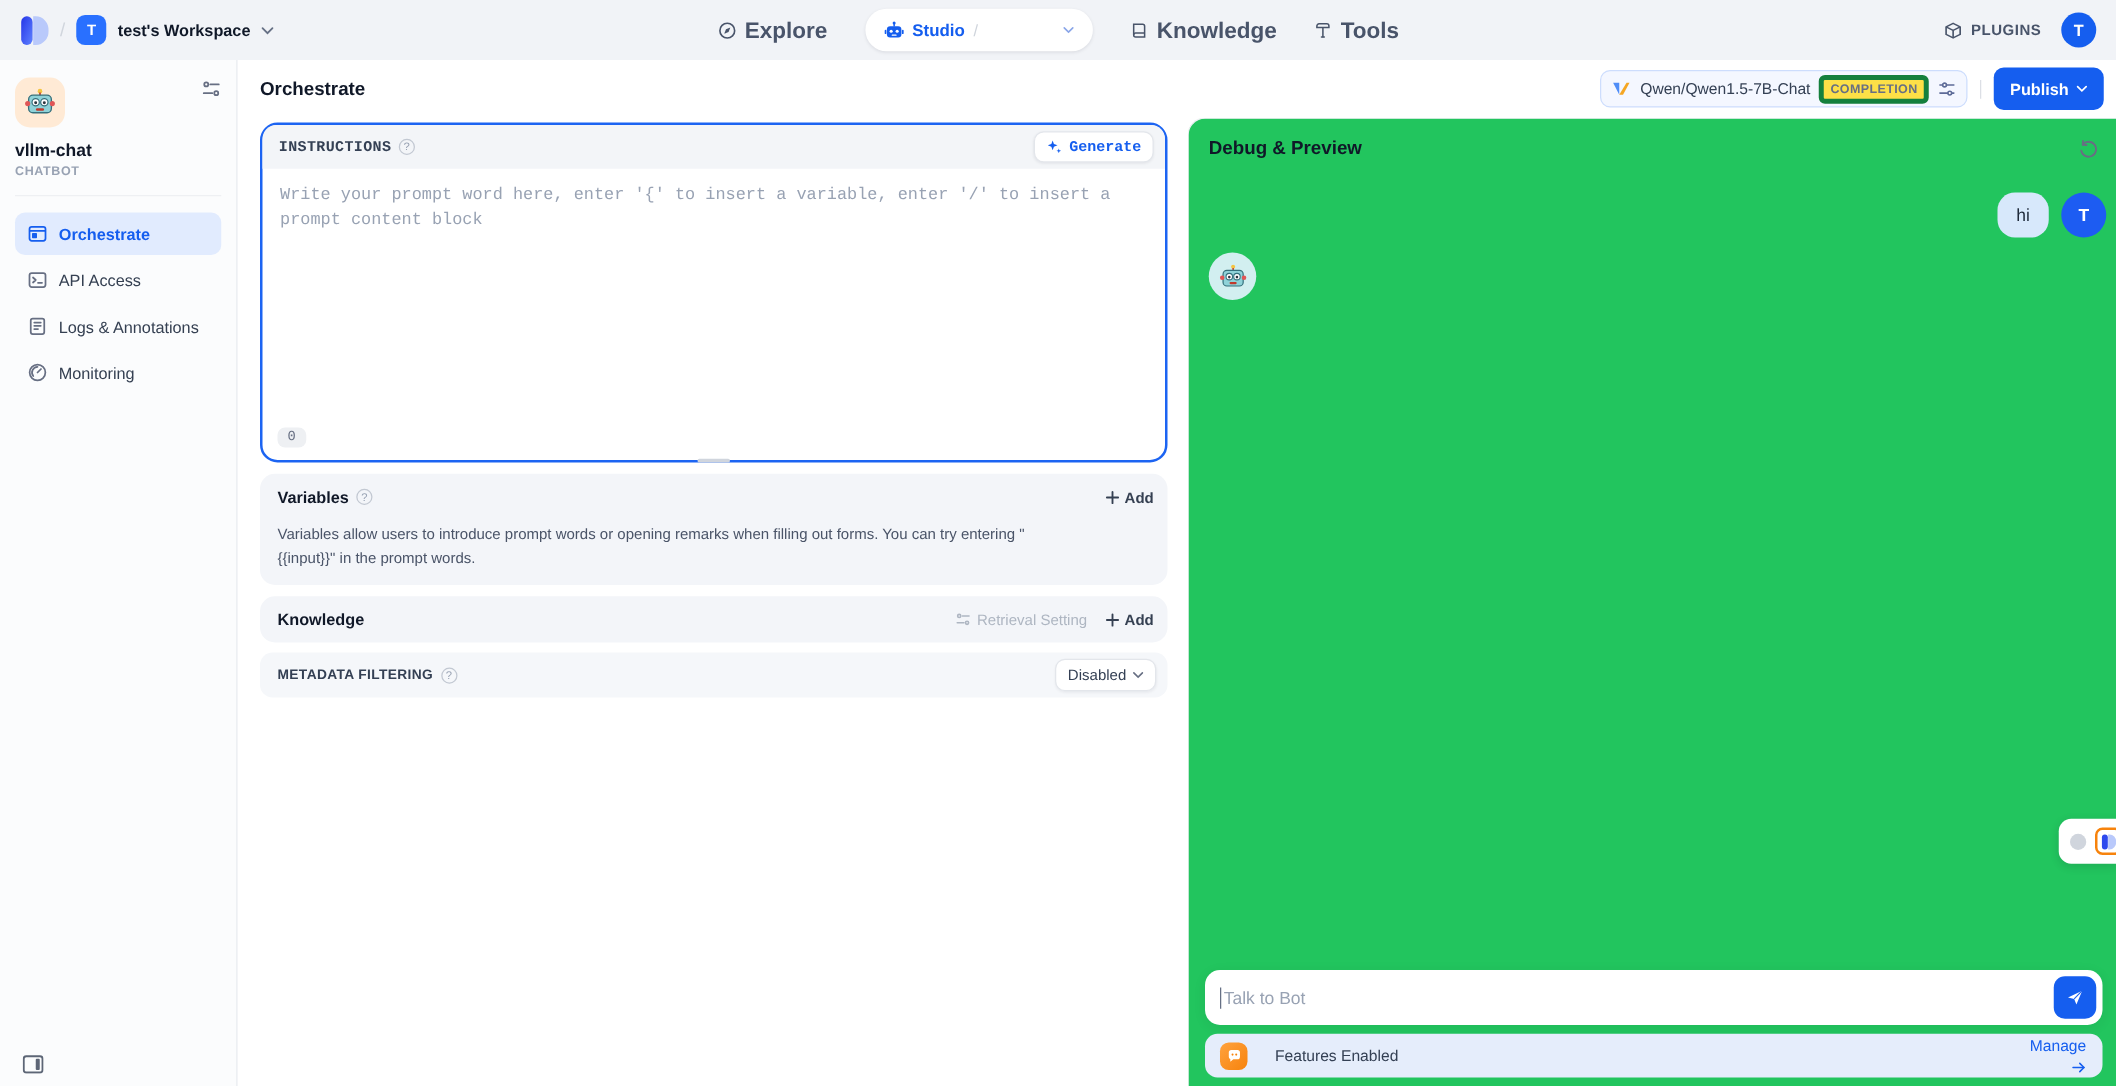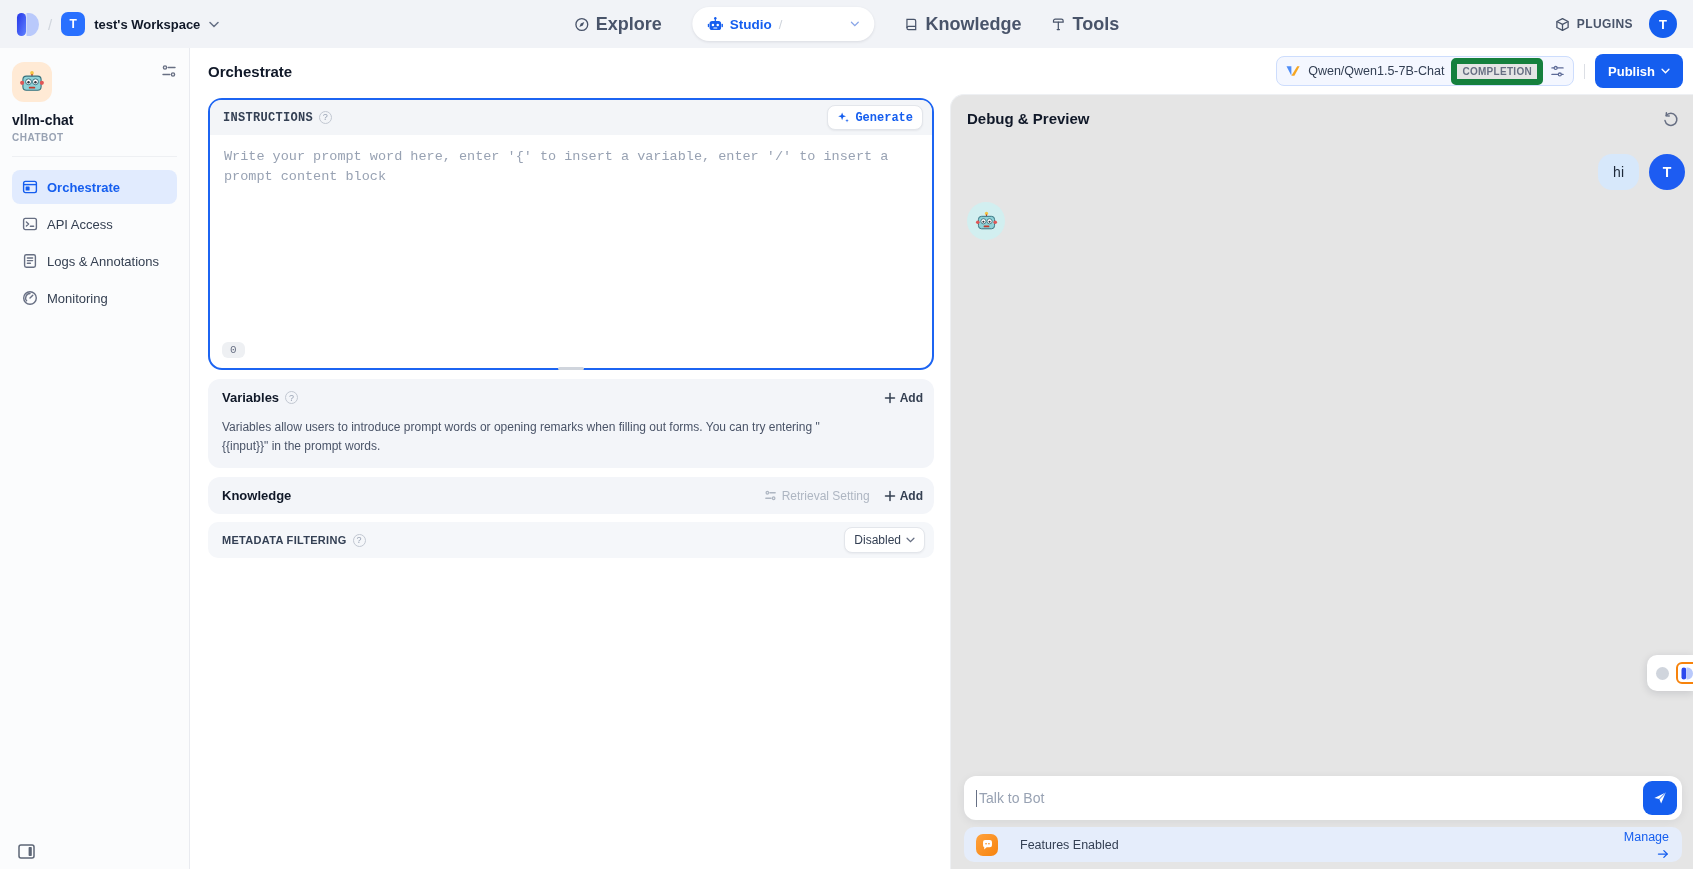--- a/index.html
+++ b/index.html
@@ -41,21 +41,21 @@
   .sb-item.active .ic { color:#155eef; }
   .collapse-btn { position:absolute; left:18px; bottom:10px; color:#5d6676; cursor:pointer; }
 
   
   .main { flex:1; display:flex; flex-direction:column; min-width:0; }
   .main-header { height:46px; display:flex; align-items:center; justify-content:space-between; padding:0 10px 0 18px; }
   .page-title { font-size:15px; font-weight:700; color:#101828; }
   .header-right { display:flex; align-items:center; gap:10px;text-align:right; }
   .model-pill { height:30px; border:1px solid #cdddfd; background:#f4f7ff; border-radius:8px; display:flex; align-items:center; gap:7px; padding:0 8px; cursor:pointer; }
   .model-name { font-size:12.5px; font-weight:500; color:#344054; }
-  .mode-badge { font-size:10px; font-weight:600; letter-spacing:.3px; color:#676f83; background:#e5e5e5; border:6px solid #15803d; border-radius:5px; padding:2px 5px; }
+  .mode-badge { font-size:10px; font-weight:600; letter-spacing:.3px; color:#676f83; background:#fde047; border:4px solid #15803d; border-radius:5px; padding:2px 5px; }
   .hdiv { width:1px; height:15px; background:#dcdfe5; }
   .publish-btn { height:34px; background:#155eef; color:#fff; border-radius:8px; font-size:13px; font-weight:700; display:flex; align-items:center; gap:6px; padding:0 13px; cursor:pointer; }
 
   .main-body { flex:1; display:flex; min-height:0; }
   .config-col { width:760px; padding:4px 16px 0 18px; flex-shrink:0; }
 
   
   .instructions { border:2px solid #1c64f2; border-radius:14px; background:#fff; height:272px; position:relative;font-family:Liberation Mono, monospace; }
   .ins-header { height:35px; background:#f3f5f8; border-radius:11px 11px 0 0; display:flex; align-items:center; padding:0 9px 0 13px; }
   .ins-title { font-size:12px; font-weight:700; color:#344054; letter-spacing:.3px; }
@@ -71,21 +71,21 @@
   .sec-title { font-size:13px; font-weight:700; color:#101828; }
   .sec-actions { margin-left:auto; display:flex; align-items:center; gap:14px; }
   .retrieval { display:flex; align-items:center; gap:5px; color:#aeb6c2; font-size:12px; font-weight:500; cursor:pointer; }
   .add-btn { display:flex; align-items:center; gap:4px; color:#354052; font-size:12px; font-weight:600; cursor:pointer; }
   .sec-desc { padding:2px 16px 13px 14px; font-size:12px; color:#4a5468; line-height:1.55; }
   .metadata-row { background:#f5f7fa; border-radius:10px; margin-top:8px; height:36px; display:flex; align-items:center; padding:0 9px 0 14px; }
   .meta-title { font-size:11px; font-weight:700; color:#344054; letter-spacing:.3px; }
   .disabled-btn { margin-left:auto; height:26px; background:#fff; border:1px solid #e3e6eb; border-radius:8px; box-shadow:0 1px 2px rgba(16,24,40,.05); display:flex; align-items:center; gap:5px; padding:0 9px; font-size:12px; font-weight:500; color:#344054; cursor:pointer; }
 
   
-  .debug { flex:1; background:#e5e5e5; border-top-left-radius:14px; border-top:1px solid #eef0f3; border-left:1px solid #eef0f3; display:flex; flex-direction:column; position:relative; min-width:0; }
+  .debug { flex:1; background:#22c55e; border-top-left-radius:14px; border-top:1px solid #eef0f3; border-left:1px solid #eef0f3; display:flex; flex-direction:column; position:relative; min-width:0; }
   .debug-header { padding:15px 14px 0 16px; display:flex; align-items:flex-start; justify-content:space-between; }
   .debug-title { font-size:15px; font-weight:700; color:#101828; }
   .restart-btn { color:#676f83; margin-top:2px; cursor:pointer; }
   .chat-area { flex:1; padding:0 10px 0 16px; overflow:hidden; }
   .msg-user { display:flex; justify-content:flex-end; align-items:flex-start; gap:10px; margin-top:26px; margin-right:-2px; }
   .bubble-user { background:#d7e8fb; border-radius:14px; padding:10px 15px; font-size:14px; color:#1d2939; }
   .chat-avatar-user { width:36px; height:36px; border-radius:50%; background:#1d5cf2; color:#fff; font-size:14px; font-weight:700; display:flex; align-items:center; justify-content:center; flex-shrink:0; }
   .msg-bot { display:flex; align-items:flex-start; gap:12px; margin-top:12px; }
   .chat-avatar-bot { width:38px; height:38px; border-radius:50%; background:#d2eff0; display:flex; align-items:center; justify-content:center; flex-shrink:0; }
   .bubble-bot { background:#fff; border-radius:4px 14px 14px 14px; padding:11px 16px; font-size:13.5px; color:#101828; }

